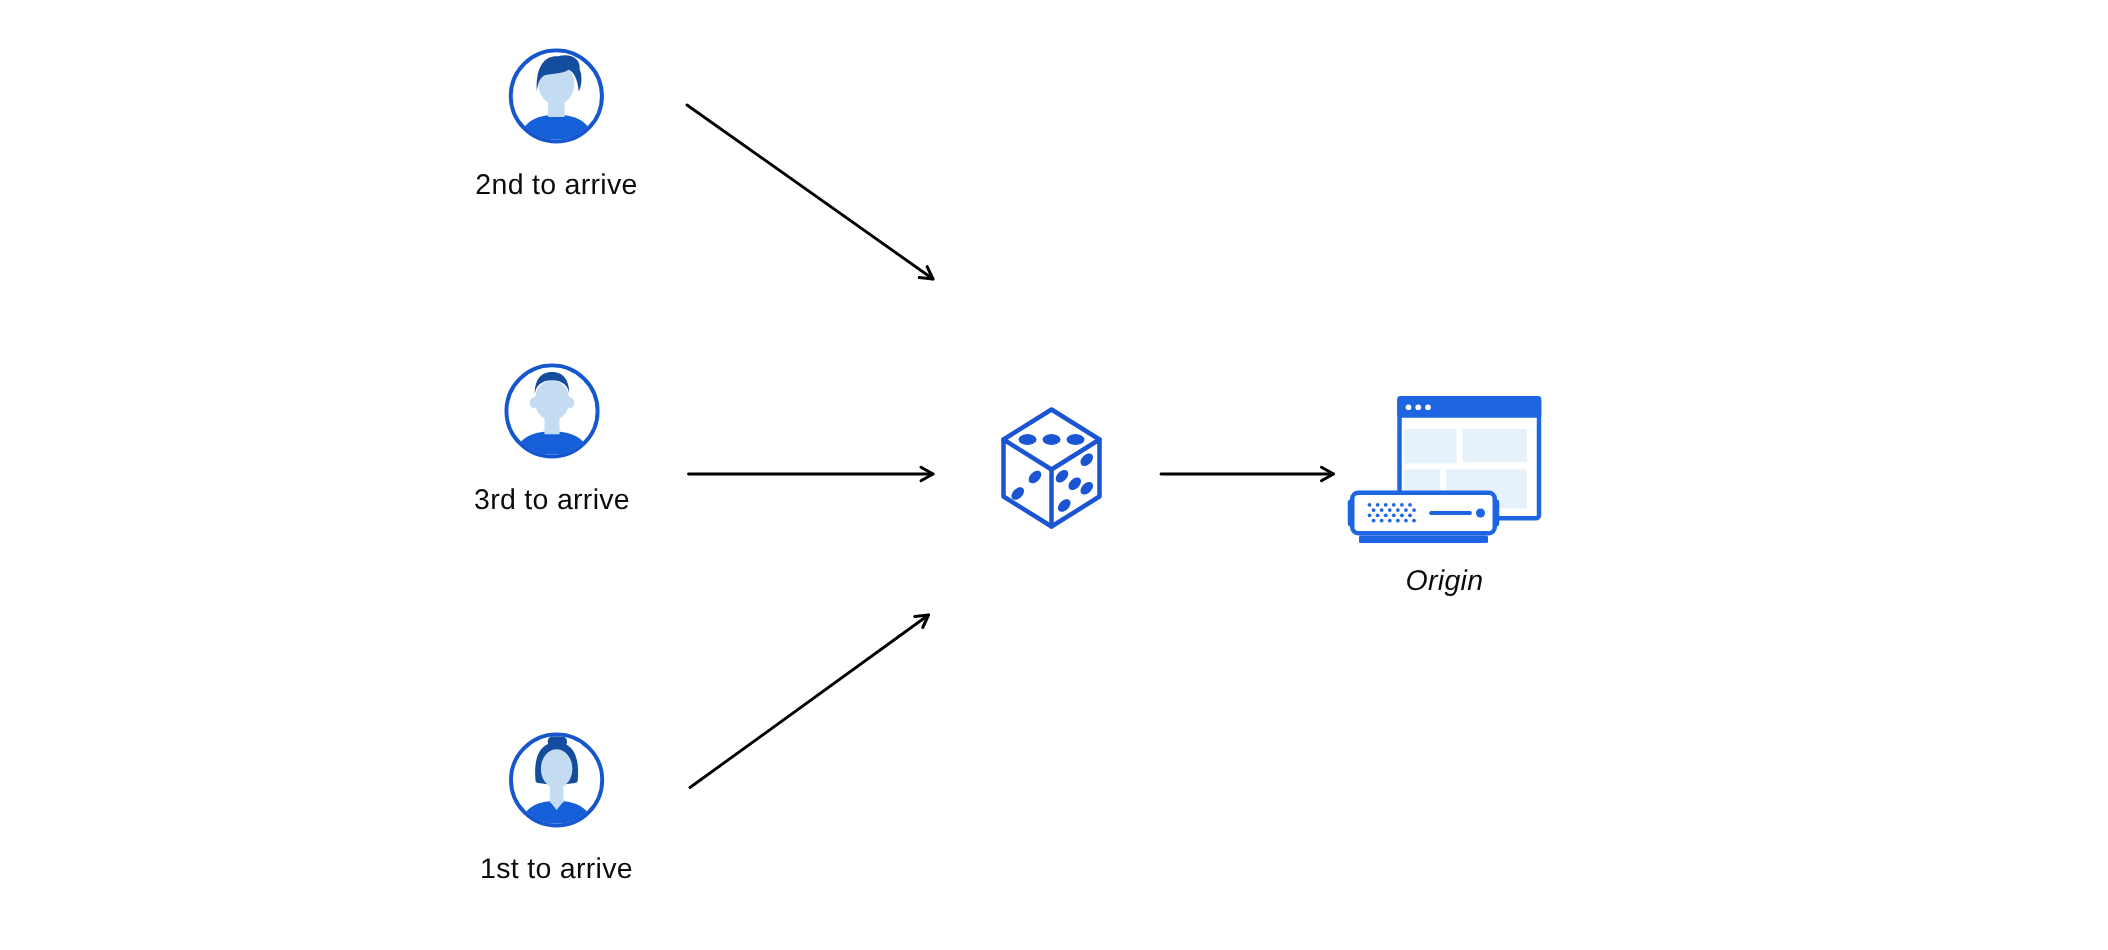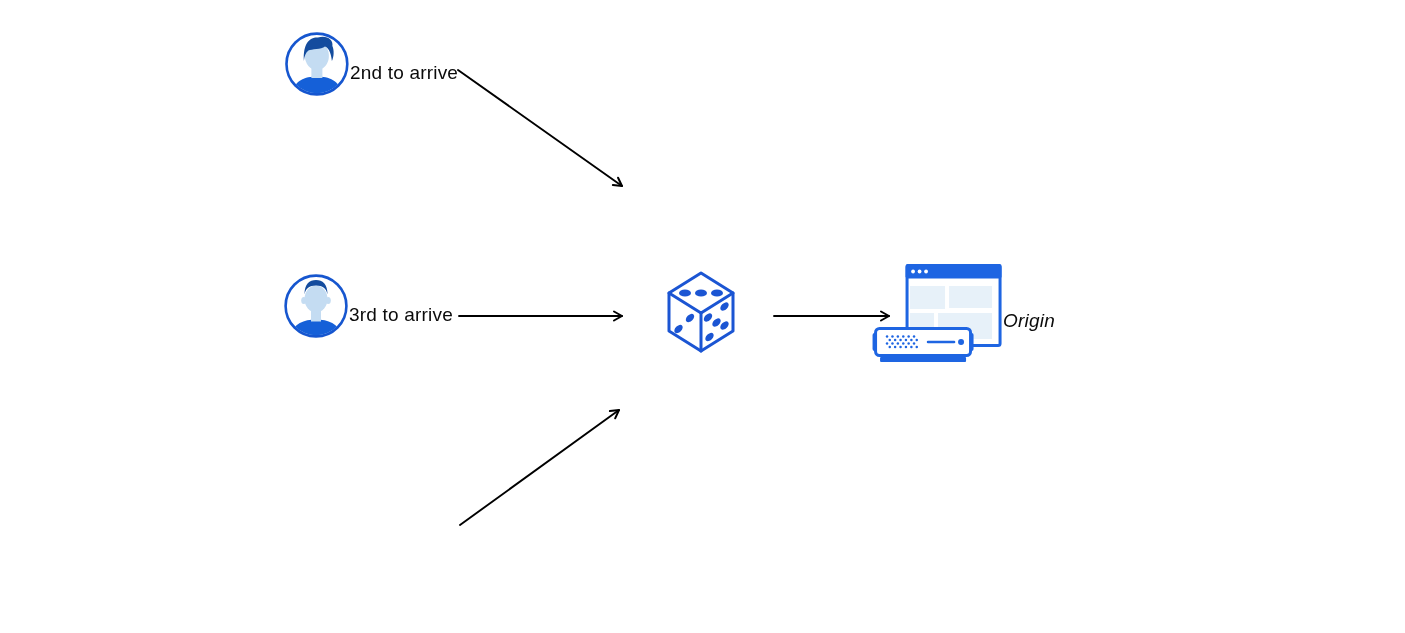--- a/index.html
+++ b/index.html
@@ -8,21 +8,21 @@
     width: 1405px;
     height: 633px;
     background: #ffffff;
     font-family: "Liberation Sans", sans-serif;
     overflow: hidden;
   }
   .arrows { position: absolute; left: 0; top: 0; }
   .node {
     position: absolute;
     display: flex;
-    flex-direction: row;
+    flex-direction: column;
     align-items: center;
     transform: translateX(-50%);
   }
   .node .label {
     margin-top: 16px;
     font-size: 19px;
     line-height: 21px;
     color: #0b0b0b;
     letter-spacing: 0.2px;
     white-space: nowrap;
@@ -63,21 +63,21 @@
           <rect x="27.5" y="31" width="11" height="16" fill="#c4dcf2"></rect>
           <ellipse cx="33" cy="25" rx="12" ry="14" fill="#c4dcf2"></ellipse>
           <path d="M20,30 C19,12 26,6 34,6.5 C43,4 49.5,8.5 48.5,15 C50.5,19.5 50,26 48,30
                    C47,21 44.5,16.5 41,15.5 C37.5,18.5 27.5,18 24.5,19.5 C21.5,22 20.5,25.5 20,30 Z" fill="#144c9e"></path>
         </g>
       </svg>
     </span>
     <div class="label">2nd to arrive</div>
   </div>
 
-  <div class="node" style="left:368px; top:273px;">
+  <div class="node" style="left:368px; top:241px;">
     <span class="icon">
       <svg width="66" height="66" viewBox="0 0 66 66">
         <defs>
             <clipPath id="clipB">
               <circle cx="33" cy="33" r="29.2"></circle>
             </clipPath>
           </defs>
         <circle cx="33" cy="33" r="30.4" fill="#ffffff" stroke="#1656cf" stroke-width="2.6"></circle>
         <g clip-path="url(#clipB)">
           <path d="M6,66 C9,51 20,46.5 33,46.5 C46,46.5 57,51 60,66 Z" fill="#1560d8"></path>
@@ -86,20 +86,41 @@
           <ellipse cx="45.2" cy="27.5" rx="2.6" ry="3.6" fill="#c4dcf2"></ellipse>
           <ellipse cx="33" cy="26" rx="11.5" ry="13.5" fill="#c4dcf2"></ellipse>
           <path d="M21.5,21.5 C21.5,11 26.5,7 33,7 C39.5,7 44.5,11 44.5,21.5
                    C43.5,15.5 39.5,12.5 33,12.5 C26.5,12.5 22.5,15.5 21.5,21.5 Z" fill="#144c9e"></path>
         </g>
       </svg>
     </span>
     <div class="label">3rd to arrive</div>
   </div>
 
+  <div class="node" style="left:371px; top:487px;">
+    <span class="icon">
+      <svg width="66" height="66" viewBox="0 0 66 66">
+        <defs>
+            <clipPath id="clipC">
+              <circle cx="33" cy="33" r="29.2"></circle>
+            </clipPath>
+          </defs>
+        <circle cx="33" cy="33" r="30.4" fill="#ffffff" stroke="#1656cf" stroke-width="2.6"></circle>
+        <g clip-path="url(#clipC)">
+          <path d="M8,66 C10,51 20,47 33,47 C46,47 56,51 58,66 Z" fill="#1560d8"></path>
+          <path d="M27.5,46 L33,53 L38.5,46 Z" fill="#c4dcf2"></path>
+          <rect x="28.5" y="32" width="9" height="16" fill="#c4dcf2"></rect>
+          <ellipse cx="33.5" cy="7.5" rx="6.5" ry="5" fill="#144c9e"></ellipse>
+          <path d="M19,34 C17,13 25,8 33,8 C41,8 49,13 47,34 C46.5,36.5 19.5,36.5 19,34 Z" fill="#144c9e"></path>
+          <ellipse cx="33" cy="25.5" rx="10.5" ry="13" fill="#c4dcf2"></ellipse>
+        </g>
+      </svg>
+    </span>
+    <div class="label">1st to arrive</div>
+  </div>
 
   <div class="node" style="left:701px; top:270px;">
     <span class="icon">
       <svg width="72" height="84" viewBox="0 0 72 84">
         <g fill="#ffffff" stroke="#1b55d3" stroke-width="3" stroke-linejoin="round" stroke-linecap="round">
           <path d="M36,3 L68,23 L68,61 L36,81 L4,61 L4,23 Z"></path>
           <path d="M4,23 L36,43 L68,23" fill="none"></path>
           <path d="M36,43 L36,81" fill="none"></path>
         </g>
         <g fill="#1b55d3">

